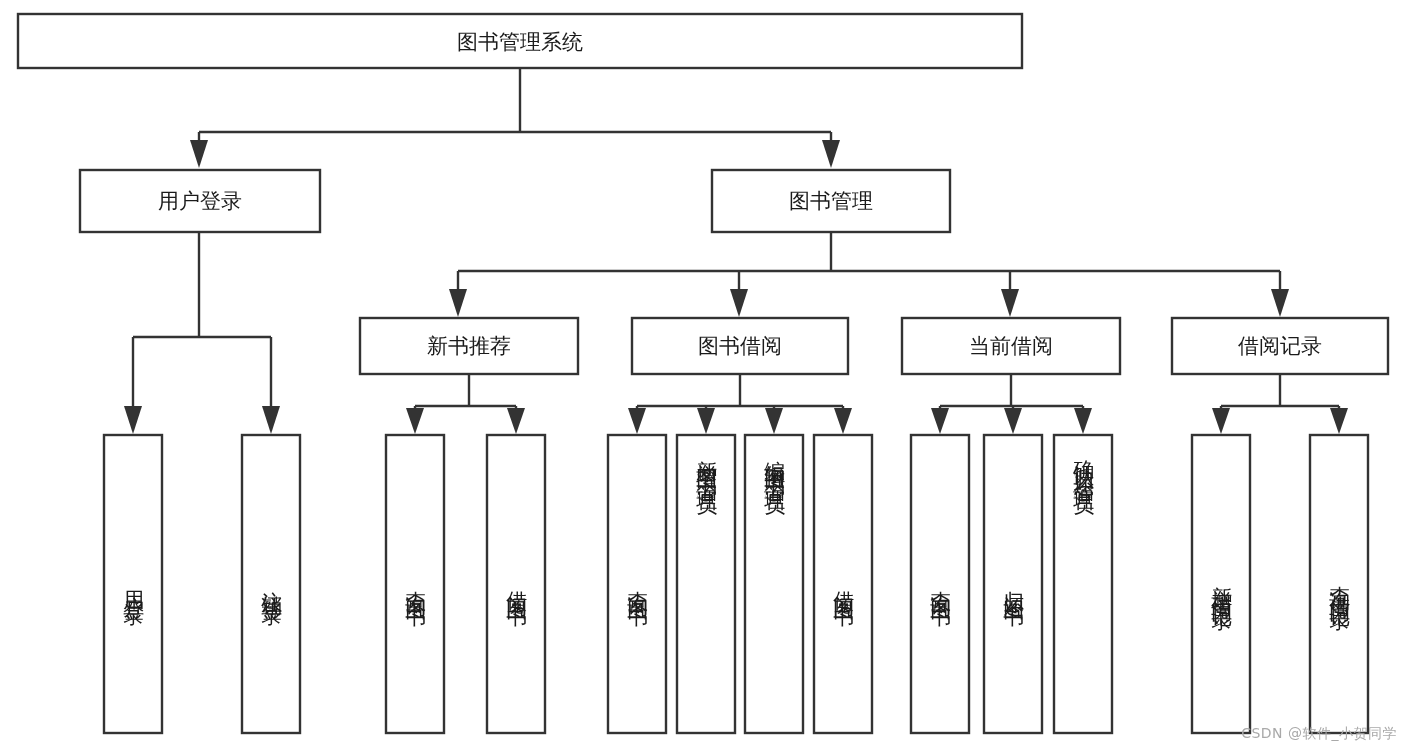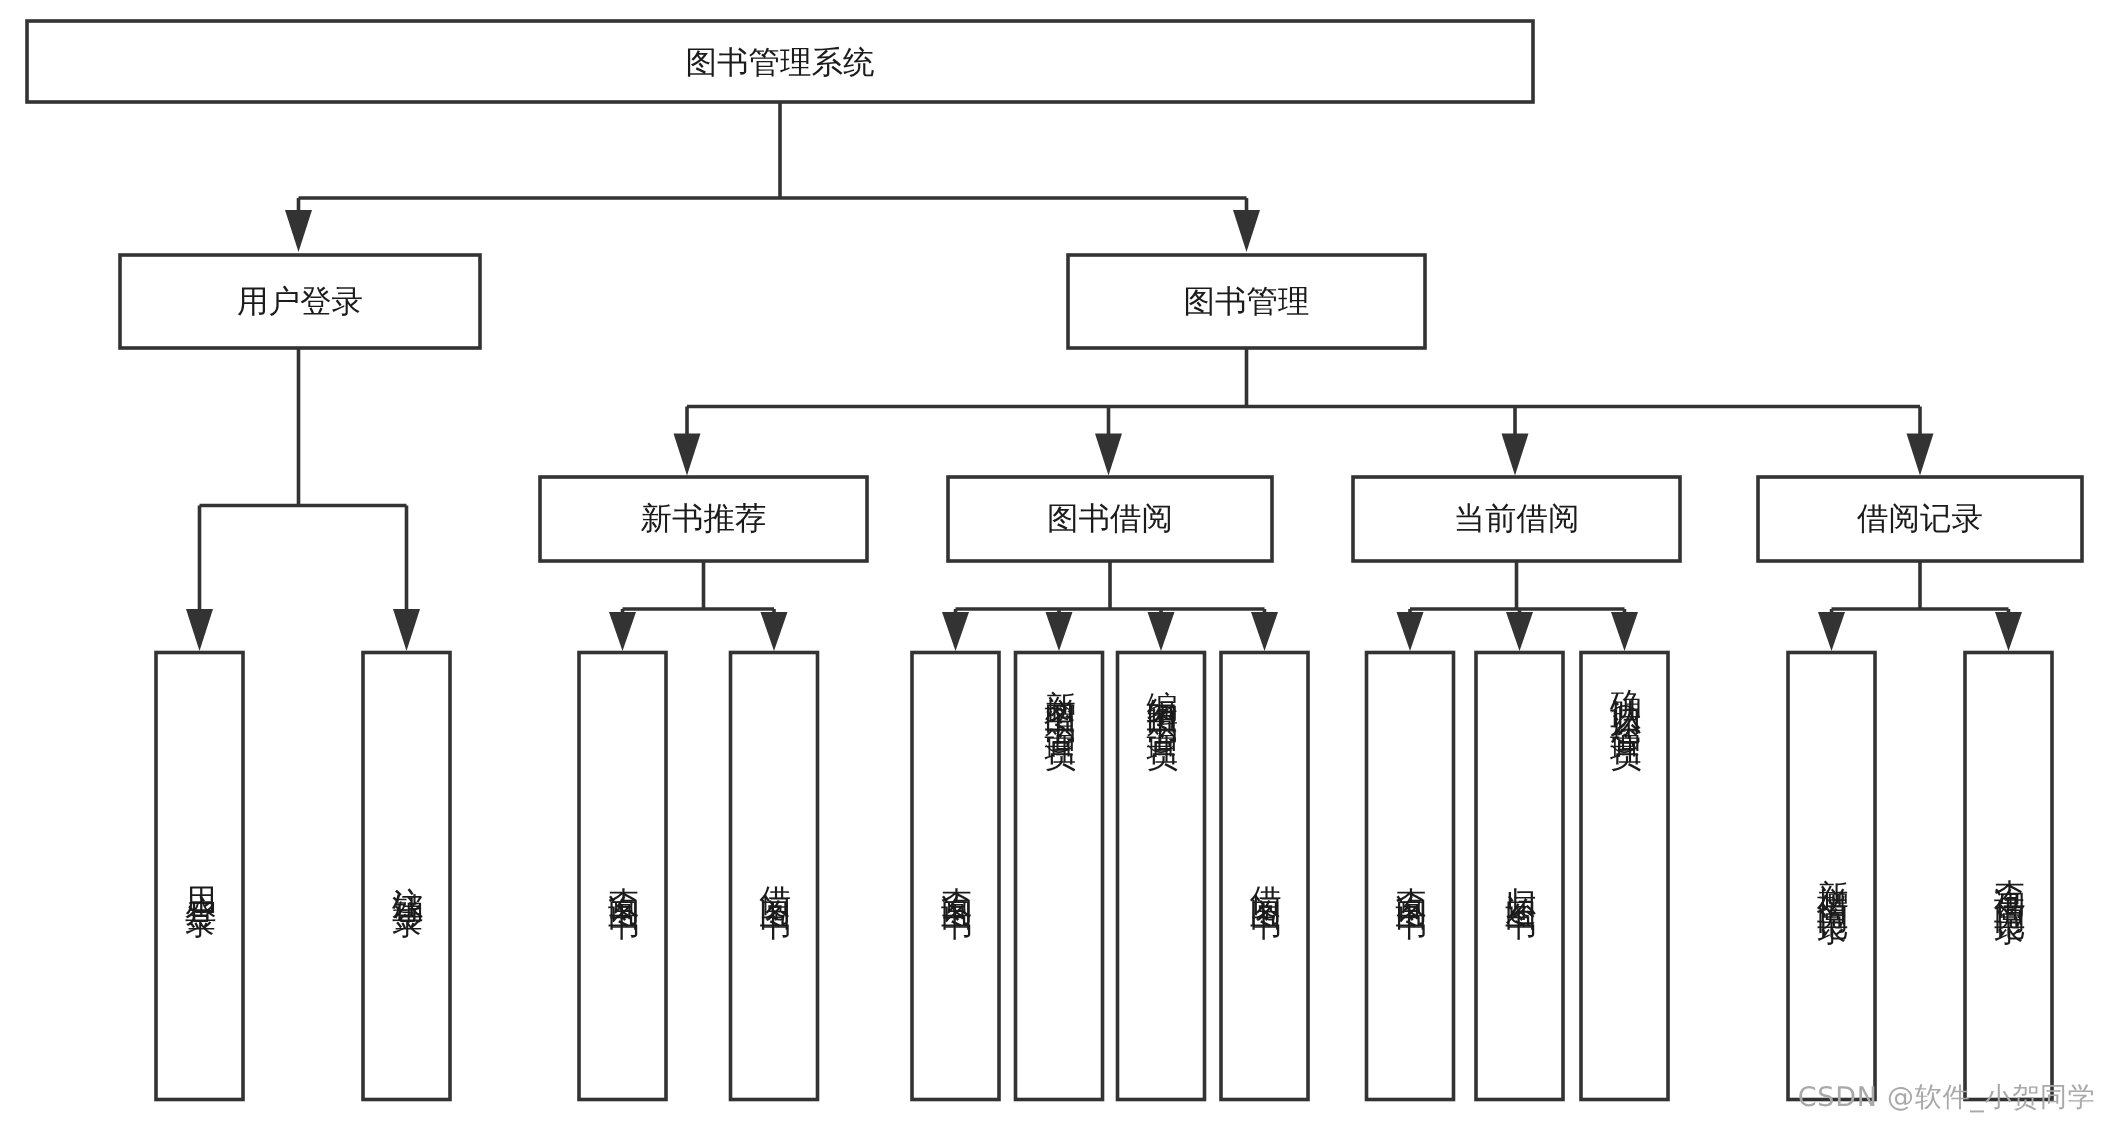--- a/index.html
+++ b/index.html
@@ -64,21 +64,21 @@
     letter-spacing: 5px;
     color: #1b1b1b;
     white-space: nowrap;
     text-align: center;
   }
   .watermark {
     position: absolute;
     right: 8px;
     bottom: 4px;
     font-family: "DejaVu Sans", "Liberation Sans", sans-serif;
-    font-size: 18px;
+    font-size: 14px;
     color: #a9a9a9;
     letter-spacing: 0.5px;
     white-space: nowrap;
     pointer-events: none;
   }
 </style>
 </head>
 <body>
 
 <div id="diagram-root">

